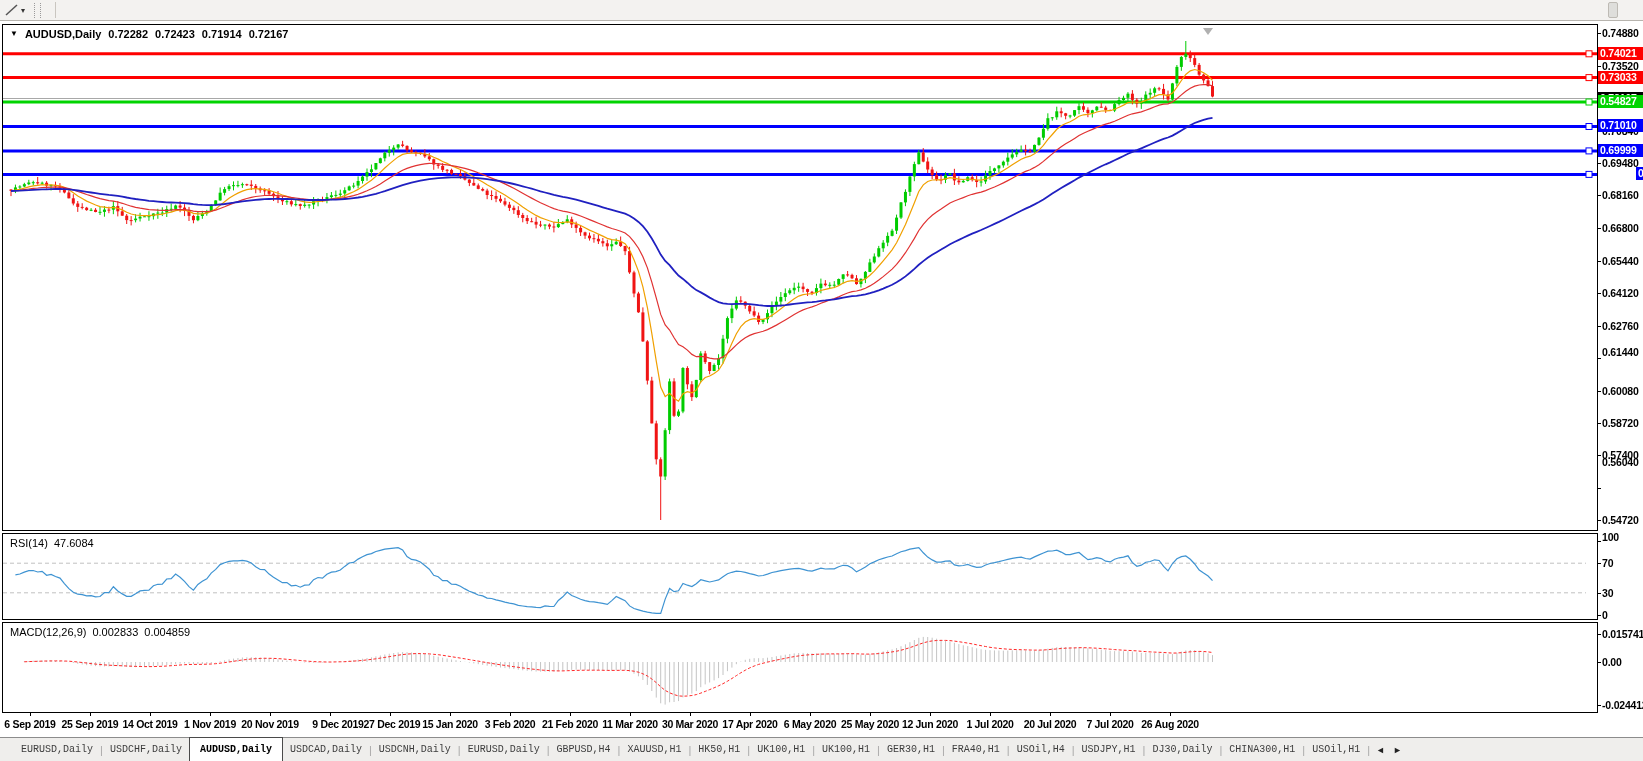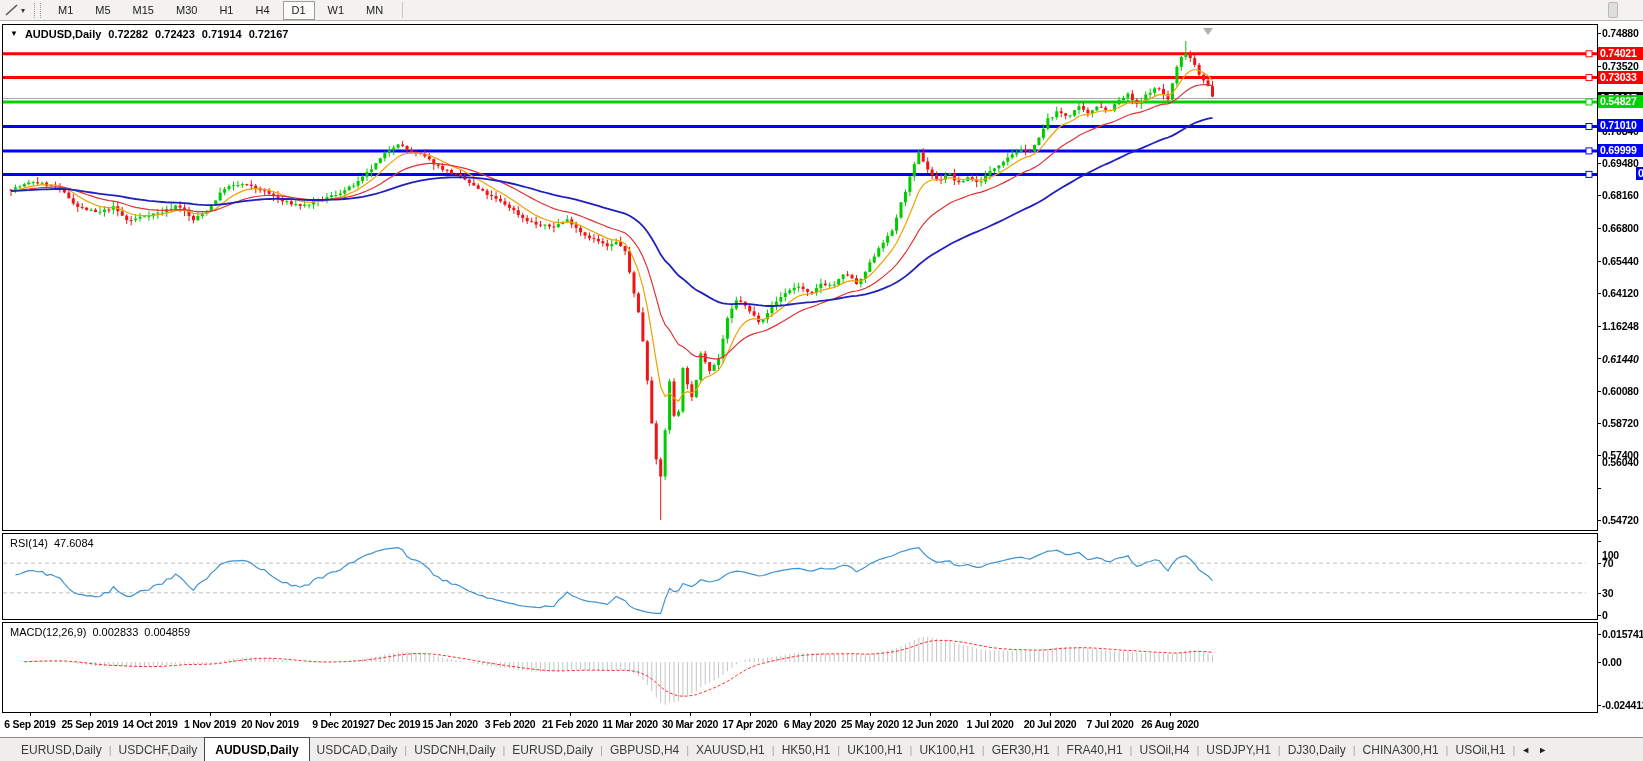--- a/index.html
+++ b/index.html
@@ -48,52 +48,41 @@
   
   .date-axis { position:absolute; left:0; top:713px; width:1643px; height:24px; background:#fff; }
   .datelbl { position:absolute; top:5px; transform:translateX(-50%); font-size:10.5px;
              font-weight:bold; color:#000; white-space:nowrap; letter-spacing:-0.3px; }
   .datetick { position:absolute; top:0; width:1px; height:3px; background:#000; }
 
   
   .tabbar { position:absolute; left:0; top:737px; width:1643px; height:24px;
             background:#efeeec; border-top:1px solid #8c8c8c;
             display:flex; align-items:stretch; padding-left:14px; }
-  .tab { font-size:12px; color:#3c3c3c; padding:0 7px; display:flex; align-items:center;
-         cursor:pointer; white-space:nowrap; }
+  .tab { font-size:10px; color:#3c3c3c; padding:0 7px; display:flex; align-items:center;
+         cursor:pointer; white-space:nowrap;font-family:Liberation Mono, monospace; }
   .tab.active { background:#fff; border:1px solid #4a4a4a; border-bottom:none; margin-top:-1px;
                 font-weight:bold; color:#000; padding:0 10px; }
   .tabsep { color:#a8a8a8; font-size:11px; display:flex; align-items:center; }
   .tab-arrows { margin-left:6px; display:flex; align-items:center; gap:8px; }
   .tab-arrow { font-size:9px; color:#222; cursor:pointer; }
 </style>
 </head>
 <body>
 
 <div class="app">
 
   <div class="toolbar">
     <div class="tool-icon">
       <svg width="14" height="14">
         <line x1="1" y1="12" x2="12" y2="2" stroke="#555" stroke-width="1.5"></line>
       </svg>
       <span class="caret">▾</span>
     </div>
     <div class="grip"></div>
-    <div class="tfs" id="tfs">
-        <div class="tf">M1</div>
-        <div class="tf">M5</div>
-        <div class="tf">M15</div>
-        <div class="tf">M30</div>
-        <div class="tf">H1</div>
-        <div class="tf">H4</div>
-        <div class="tf active">D1</div>
-        <div class="tf">W1</div>
-        <div class="tf">MN</div>
-      </div>
     <div class="sep2"></div>
     <div class="tb-handle"></div>
   </div>
 
   <div class="panel main">
     <svg id="main-svg" width="1594" height="505">
         <g>
           <line x1="0" y1="28.8" x2="1594" y2="28.8" stroke="#ff0000" stroke-width="3"></line>
           <rect x="1583" y="25.8" width="6" height="6" fill="#fff" stroke="#ff0000" stroke-width="1"></rect>
           <line x1="0" y1="52.6" x2="1594" y2="52.6" stroke="#ff0000" stroke-width="3"></line>
@@ -973,35 +962,35 @@
       <div class="ticklbl" style="top: 133.446px;">0.69480</div>
       <div class="tickdash" style="top: 171.333px;"></div>
       <div class="ticklbl" style="top: 165.333px;">0.68160</div>
       <div class="tickdash" style="top: 204.187px;"></div>
       <div class="ticklbl" style="top: 198.187px;">0.66800</div>
       <div class="tickdash" style="top: 237.04px;"></div>
       <div class="ticklbl" style="top: 231.04px;">0.65440</div>
       <div class="tickdash" style="top: 268.927px;"></div>
       <div class="ticklbl" style="top: 262.927px;">0.64120</div>
       <div class="tickdash" style="top: 301.78px;"></div>
-      <div class="ticklbl" style="top: 295.78px;">1.16248</div>
+      <div class="ticklbl" style="top: 295.78px;">0.62760</div>
       <div class="tickdash" style="top: 333.667px;"></div>
-      <div class="ticklbl" style="top: 329px; font-style: italic;">0.61440</div>
+      <div class="ticklbl" style="top: 322px;">0.61440</div>
       <div class="tickdash" style="top: 366.52px;"></div>
       <div class="ticklbl" style="top: 360.52px;">0.60080</div>
       <div class="tickdash" style="top: 399.373px;"></div>
       <div class="ticklbl" style="top: 393.373px;">0.58720</div>
       <div class="tickdash" style="top: 431.26px;"></div>
       <div class="ticklbl" style="top: 425.26px;">0.57400</div>
       <div class="tickdash" style="top: 464.113px;"></div>
       <div class="ticklbl" style="top: 432px;">0.56040</div>
       <div class="tickdash" style="top: 496px;"></div>
       <div class="ticklbl" style="top: 490px;">0.54720</div>
       <div class="tickdash" style="top: 517px;"></div>
-      <div class="ticklbl" style="top: 525px;">100</div>
+      <div class="ticklbl" style="top: 507px;">100</div>
       <div class="tickdash" style="top: 539.2px;"></div>
       <div class="ticklbl" style="top: 533.2px;">70</div>
       <div class="tickdash" style="top: 568.8px;"></div>
       <div class="ticklbl" style="top: 562.8px;">30</div>
       <div class="tickdash" style="top: 591px;"></div>
       <div class="ticklbl" style="top: 585px;">0</div>
       <div class="tickdash" style="top: 610px;"></div>
       <div class="ticklbl" style="top: 604px;">0.015741</div>
       <div class="tickdash" style="top: 638px;"></div>
       <div class="ticklbl" style="top: 632px;">0.00</div>

